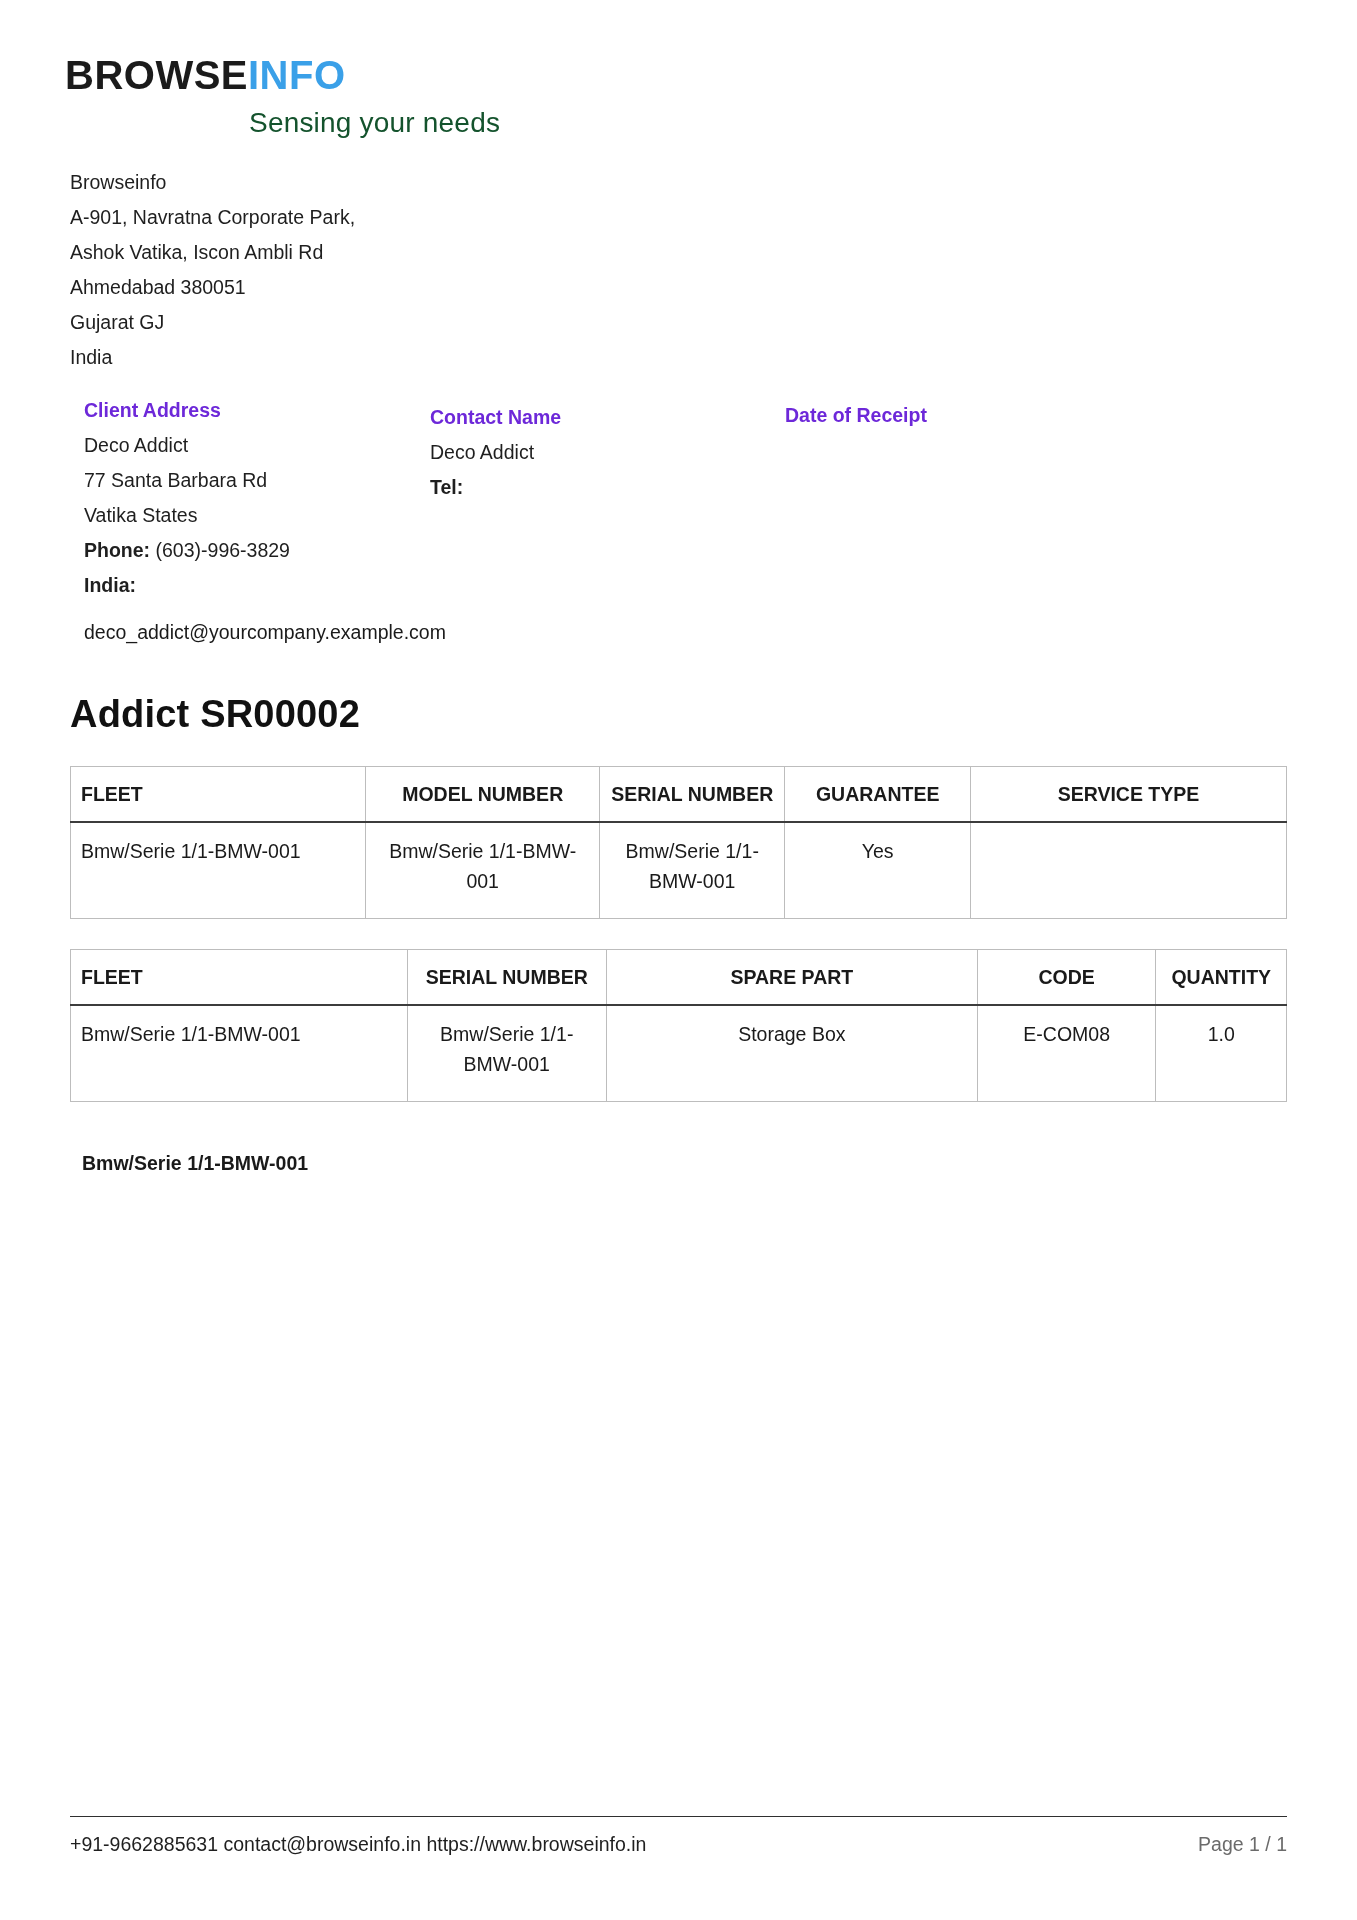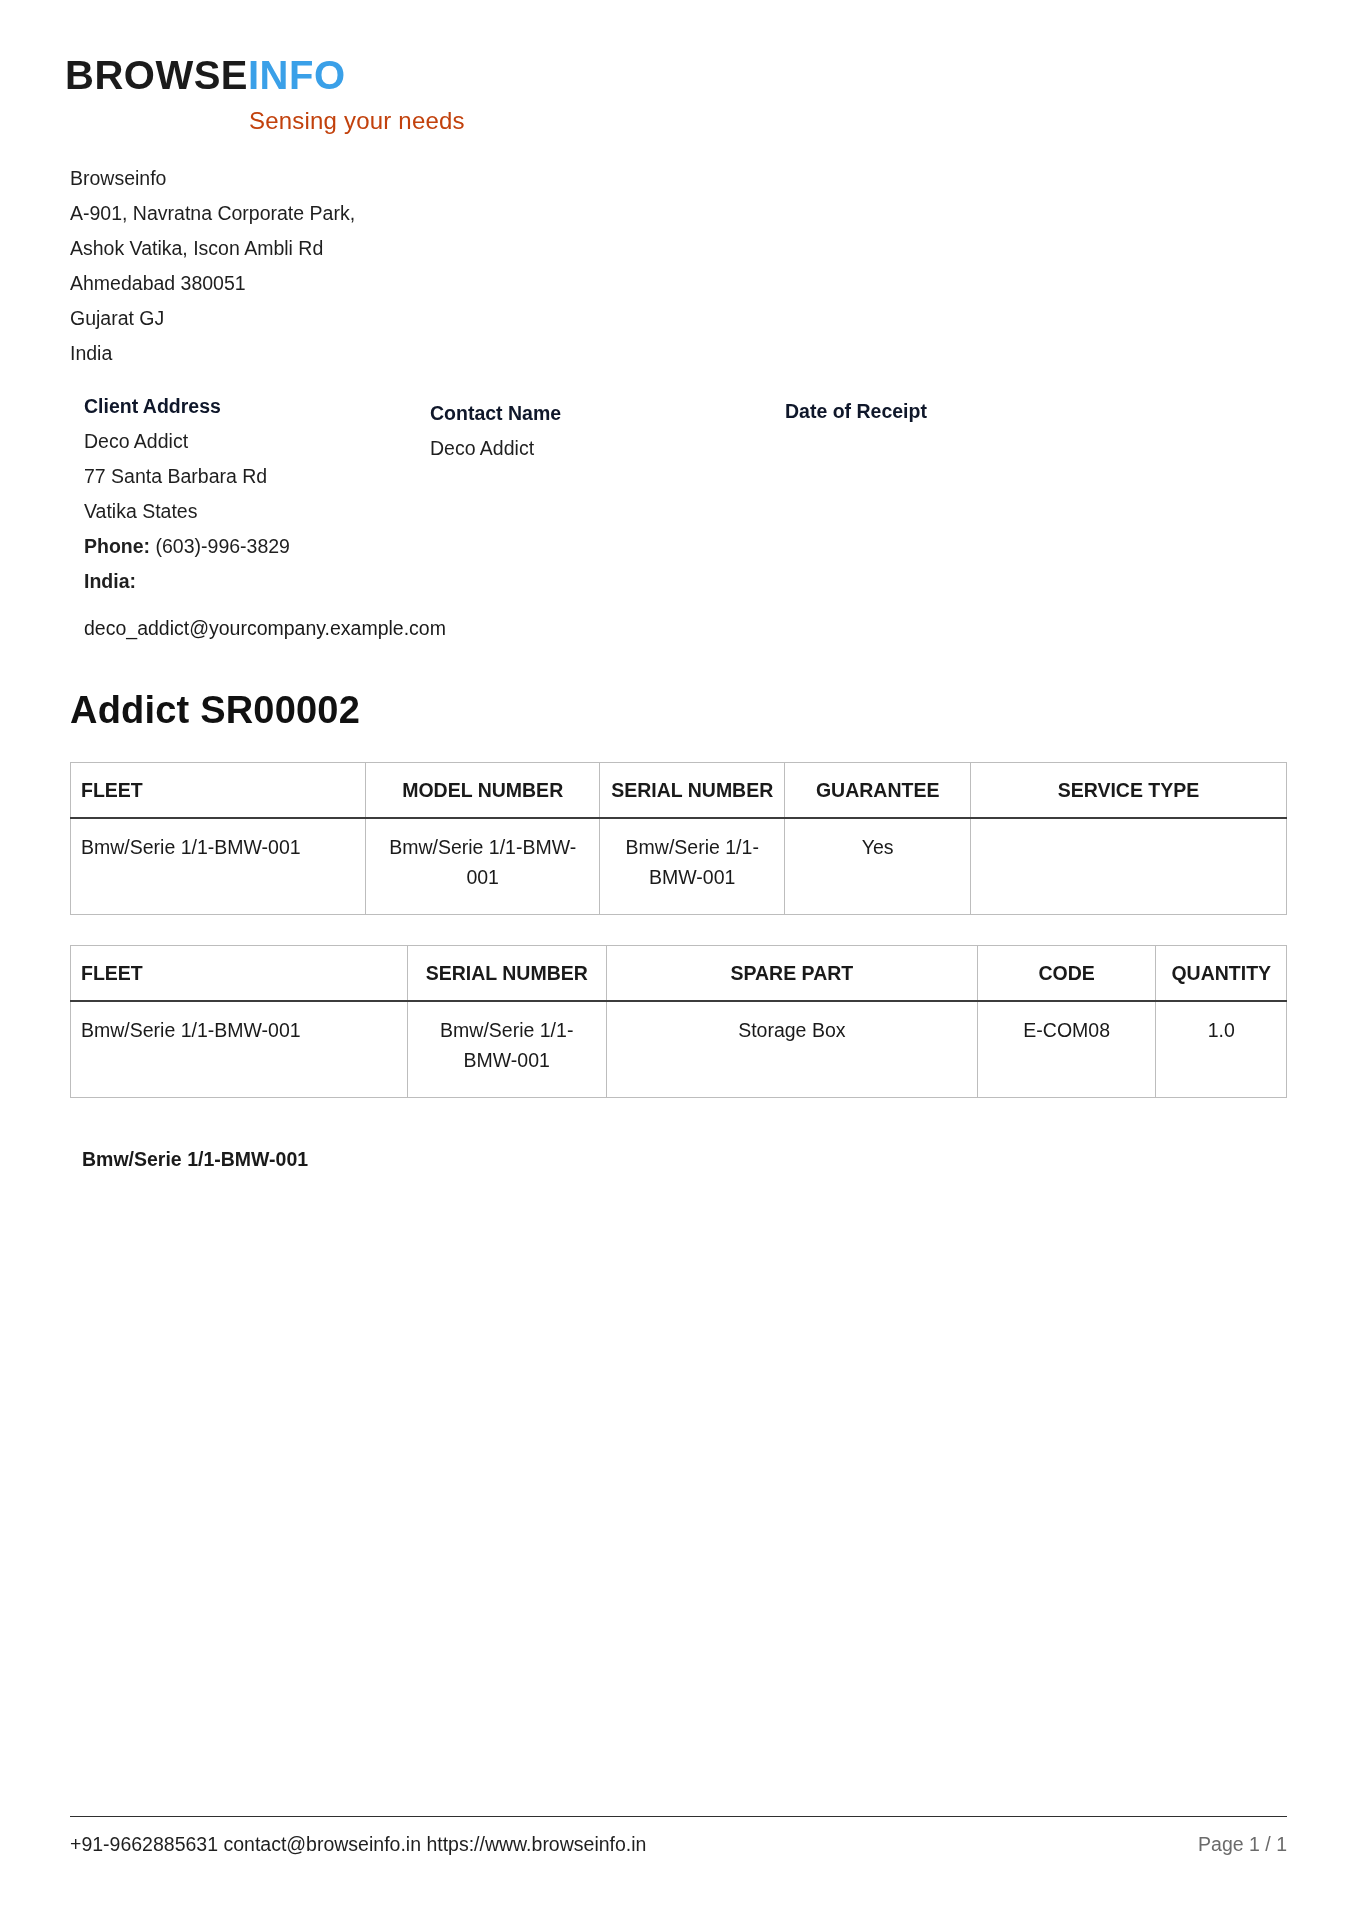--- a/index.html
+++ b/index.html
@@ -29,22 +29,22 @@
   .logo-wordmark {
     font-size: 40px;
     font-weight: bold;
     letter-spacing: 0.5px;
     line-height: 1;
     white-space: nowrap;
   }
   .logo-browse { color: #1b1b1b; }
   .logo-info { color: #3aa0e8; }
   .logo-tagline {
-    font-size: 24px;
-    color: #c2410c;
+    font-size: 28px;
+    color: #14532d;
     margin-top: 12px;
     margin-left: 184px;
     letter-spacing: 0.2px;
   }
 
   
   .company-address {
     margin-top: 26px;
     font-size: 19.5px;
     line-height: 35px;
@@ -57,21 +57,21 @@
     display: flex;
     align-items: flex-start;
   }
   .col-client { width: 360px; padding-left: 14px; }
   .col-contact { width: 355px; padding-top: 7px; }
   .col-date { width: 360px; padding-top: 5px; }
   .party-head {
     font-size: 19.5px;
     font-weight: bold;
     line-height: 35px;
-    color: #0f172a;
+    color: #6d28d9;
   }
   .party-line {
     font-size: 19.5px;
     line-height: 35px;
     color: #1f1f1f;
   }
   .party-line b { font-weight: bold; }
   .email-value {
     font-size: 19.5px;
     line-height: 33px;
@@ -178,20 +178,21 @@
       <div class="party-line">77 Santa Barbara Rd</div>
       <div class="party-line">Vatika States</div>
       <div class="party-line"><b>Phone:</b> <span>(603)-996-3829</span></div>
       <div class="party-line"><b>India:</b></div>
       <div class="email-value">deco_addict@yourcompany.example.com</div>
     </div>
 
     <div class="col-contact">
       <div class="party-head">Contact Name</div>
       <div class="party-line">Deco Addict</div>
+      <div class="party-line"><b>Tel:</b> <span></span></div>
     </div>
 
     <div class="col-date">
       <div class="party-head">Date of Receipt</div>
       <div class="party-line"></div>
     </div>
 
   </div>
 
   <div class="doc-title">Addict SR00002</div>

